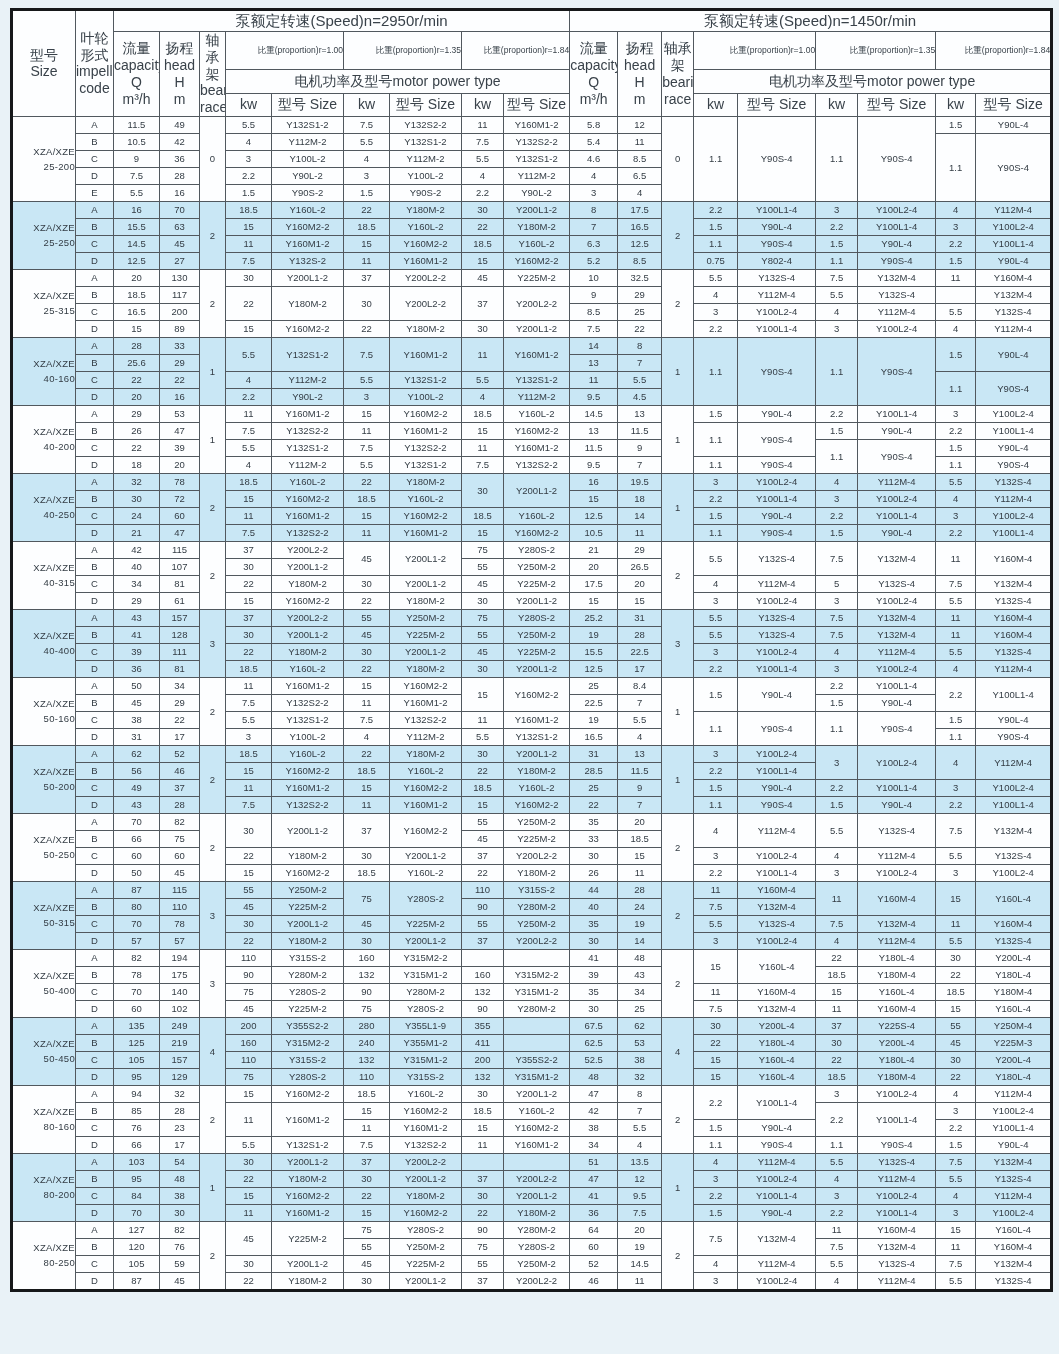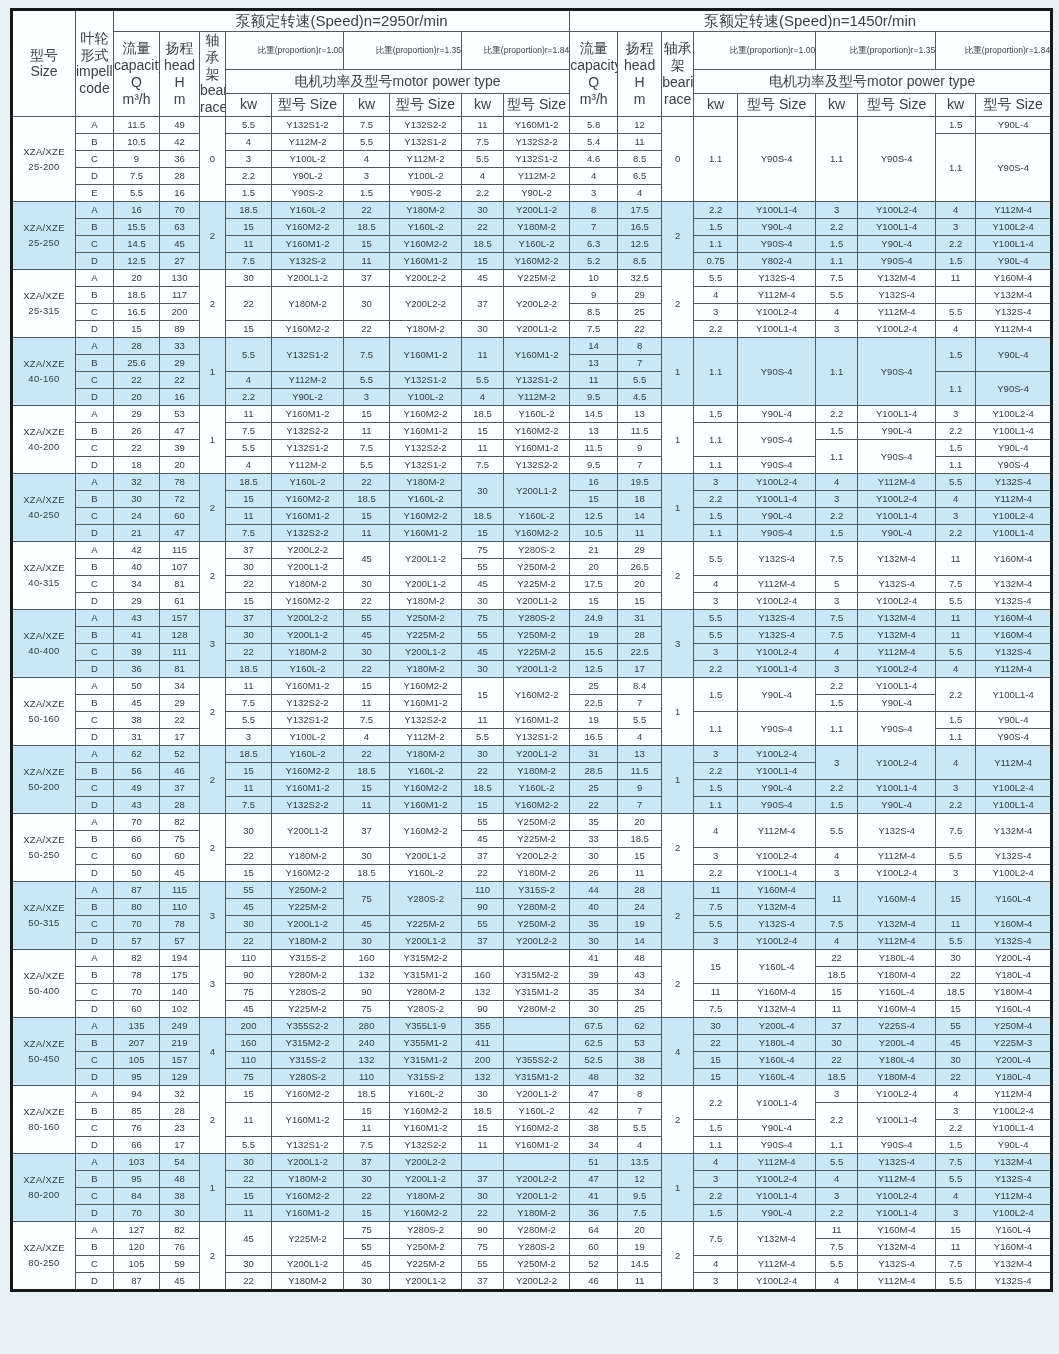--- a/index.html
+++ b/index.html
@@ -2,21 +2,21 @@
 <html><head>
 <meta charset="utf-8">
 <style>
   html,body{margin:0;padding:0;background:#e3edf3;font-family:"Liberation Sans",sans-serif;}
   .sheet{width:1059px;height:1354px;background:#e9f2f7;box-sizing:border-box;padding:8px 8px 6px 10px;}
   table{border-collapse:collapse;table-layout:fixed;width:1040px;background:#fdfeff;border:3px solid #16181a;}
   th,td{border:1px solid #51585e;overflow:hidden;white-space:nowrap;padding:0;text-align:center;vertical-align:middle;}
   th{font-weight:normal;font-size:14px;line-height:1.2;color:#39424a;white-space:pre-line;background:#fdfeff;}
   td{font-size:9.5px;height:16px;color:#333c44;}
   tr.shaded td{background:#c9e7f5;}
-  td.model{font-size:9.5px;white-space:pre-line;line-height:1.6;letter-spacing:.3px;}
+  td.model{font-size:9.5px;white-space:pre-line;line-height:1.6;letter-spacing:.3px;text-align:right;}
   .banner{font-size:15px;}
   .prop{font-size:8.5px;text-align:right;}
   .hd-row1 th{height:20px;}
   .hd-row2 th{height:28px;}
   .hd-row3 th{height:15px;}
   .hd-row4 th{height:15px;}
 </style>
 </head>
 <body>
 
@@ -626,21 +626,21 @@
           <td>A</td>
           <td>43</td>
           <td>157</td>
           <td rowspan="4">3</td>
           <td>37</td>
           <td>Y200L2-2</td>
           <td>55</td>
           <td>Y250M-2</td>
           <td>75</td>
           <td>Y280S-2</td>
-          <td>24.9</td>
+          <td>25.2</td>
           <td>31</td>
           <td rowspan="4">3</td>
           <td>5.5</td>
           <td>Y132S-4</td>
           <td>7.5</td>
           <td>Y132M-4</td>
           <td>11</td>
           <td>Y160M-4</td>
         </tr>
         <tr class="shaded">
@@ -1086,21 +1086,21 @@
           <td rowspan="4">4</td>
           <td>30</td>
           <td>Y200L-4</td>
           <td>37</td>
           <td>Y225S-4</td>
           <td>55</td>
           <td>Y250M-4</td>
         </tr>
         <tr class="shaded">
           <td>B</td>
-          <td>207</td>
+          <td>125</td>
           <td>219</td>
           <td>160</td>
           <td>Y315M2-2</td>
           <td>240</td>
           <td>Y355M1-2</td>
           <td>411</td>
           <td></td>
           <td>62.5</td>
           <td>53</td>
           <td>22</td>

